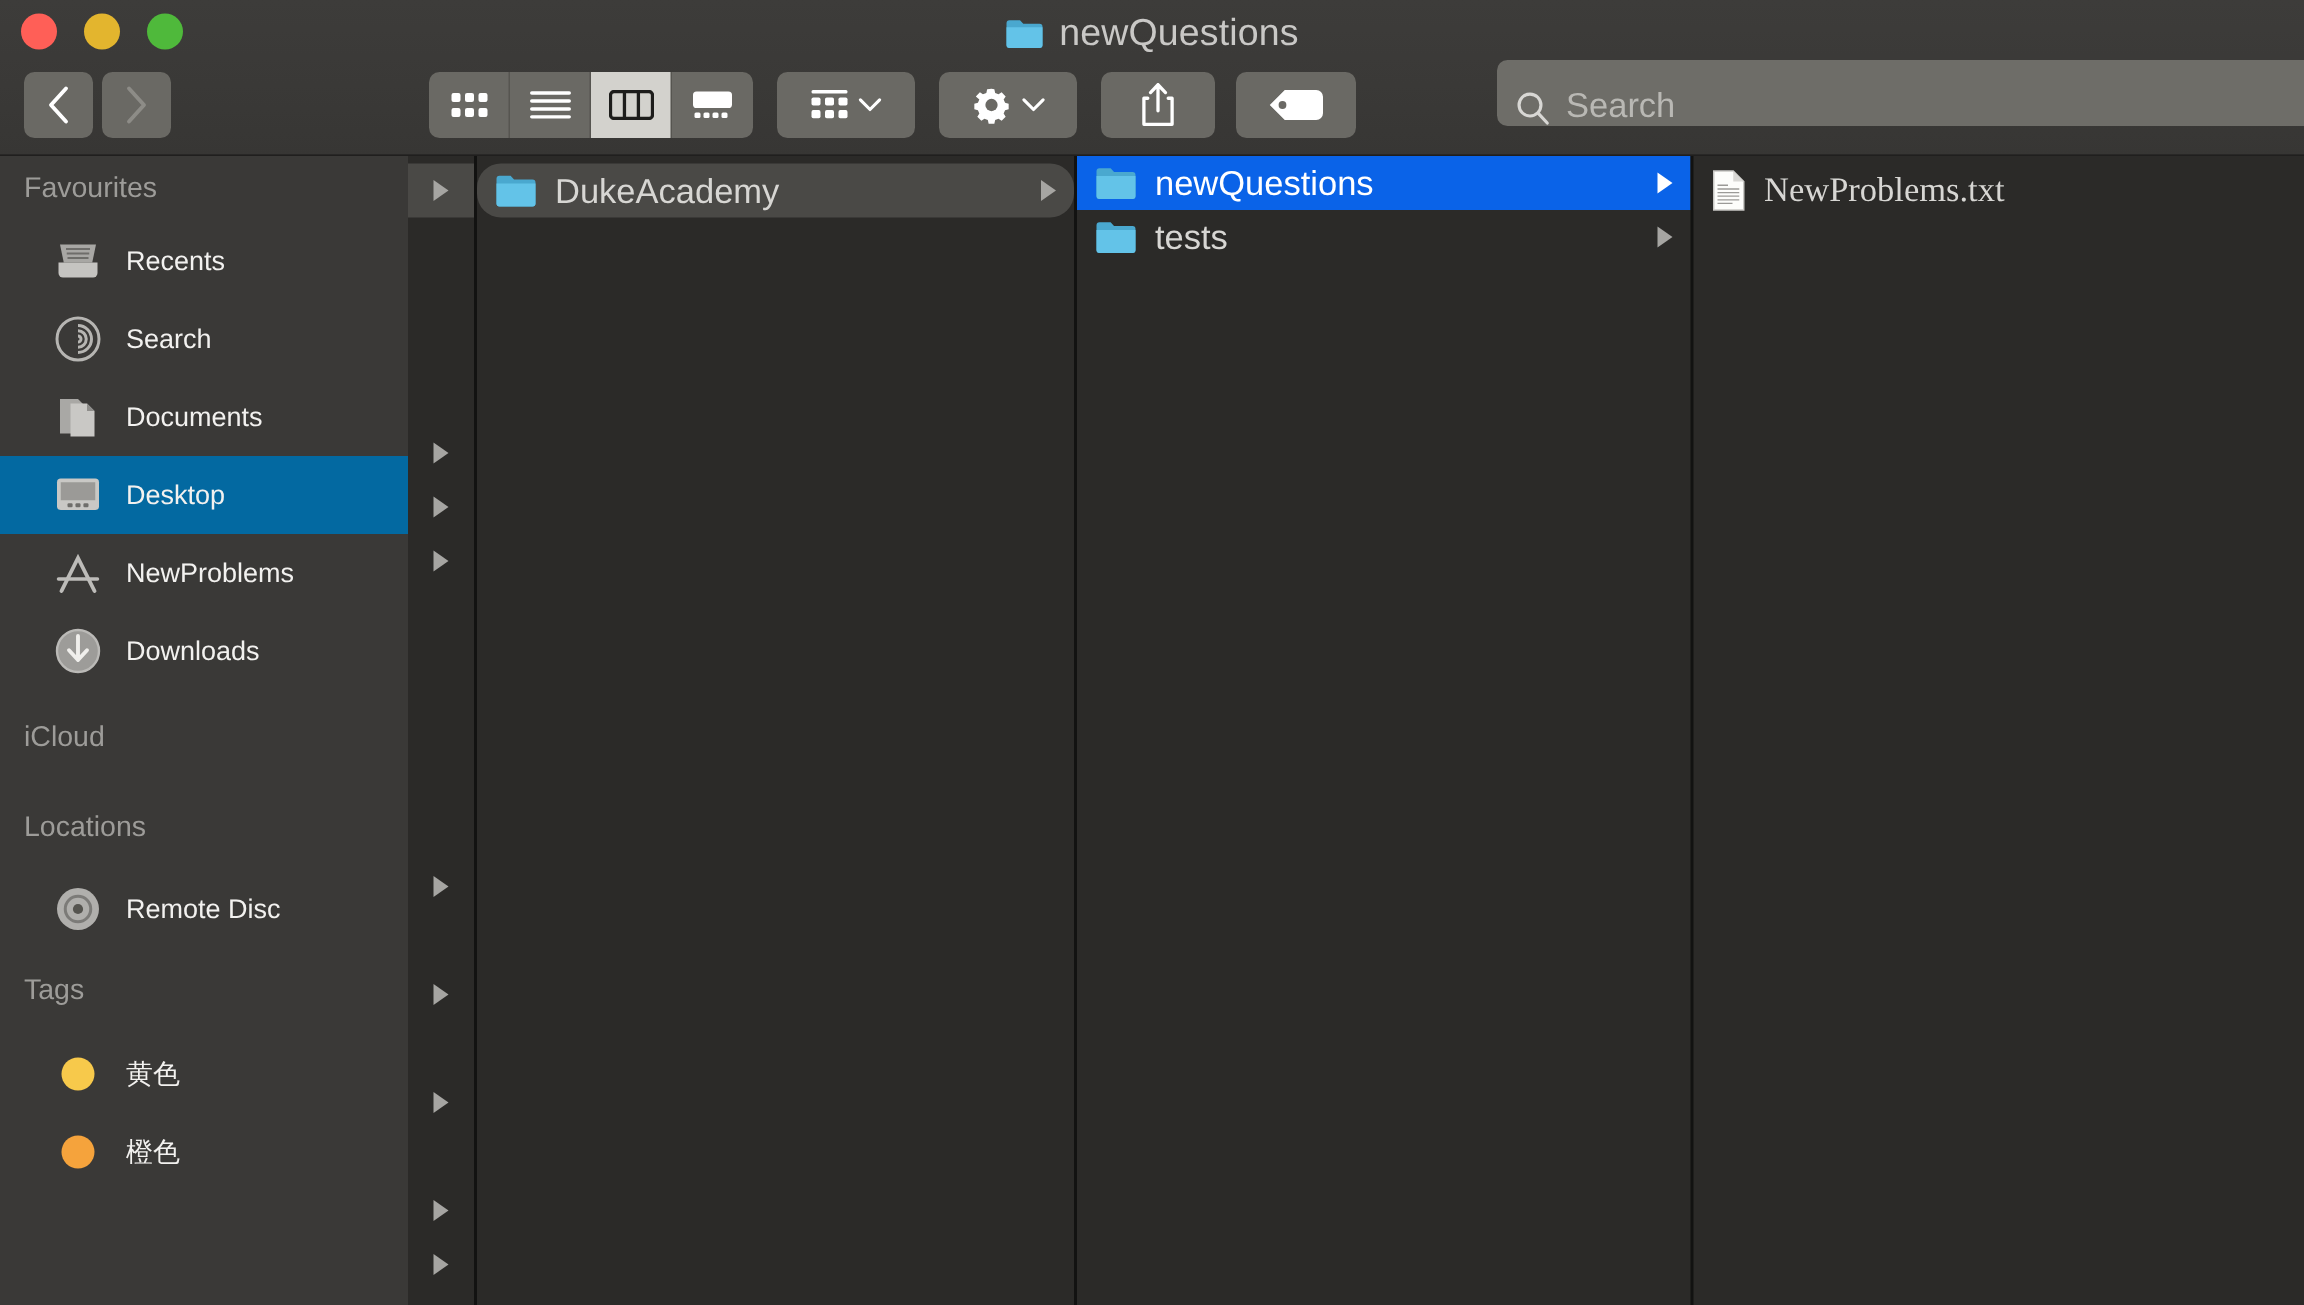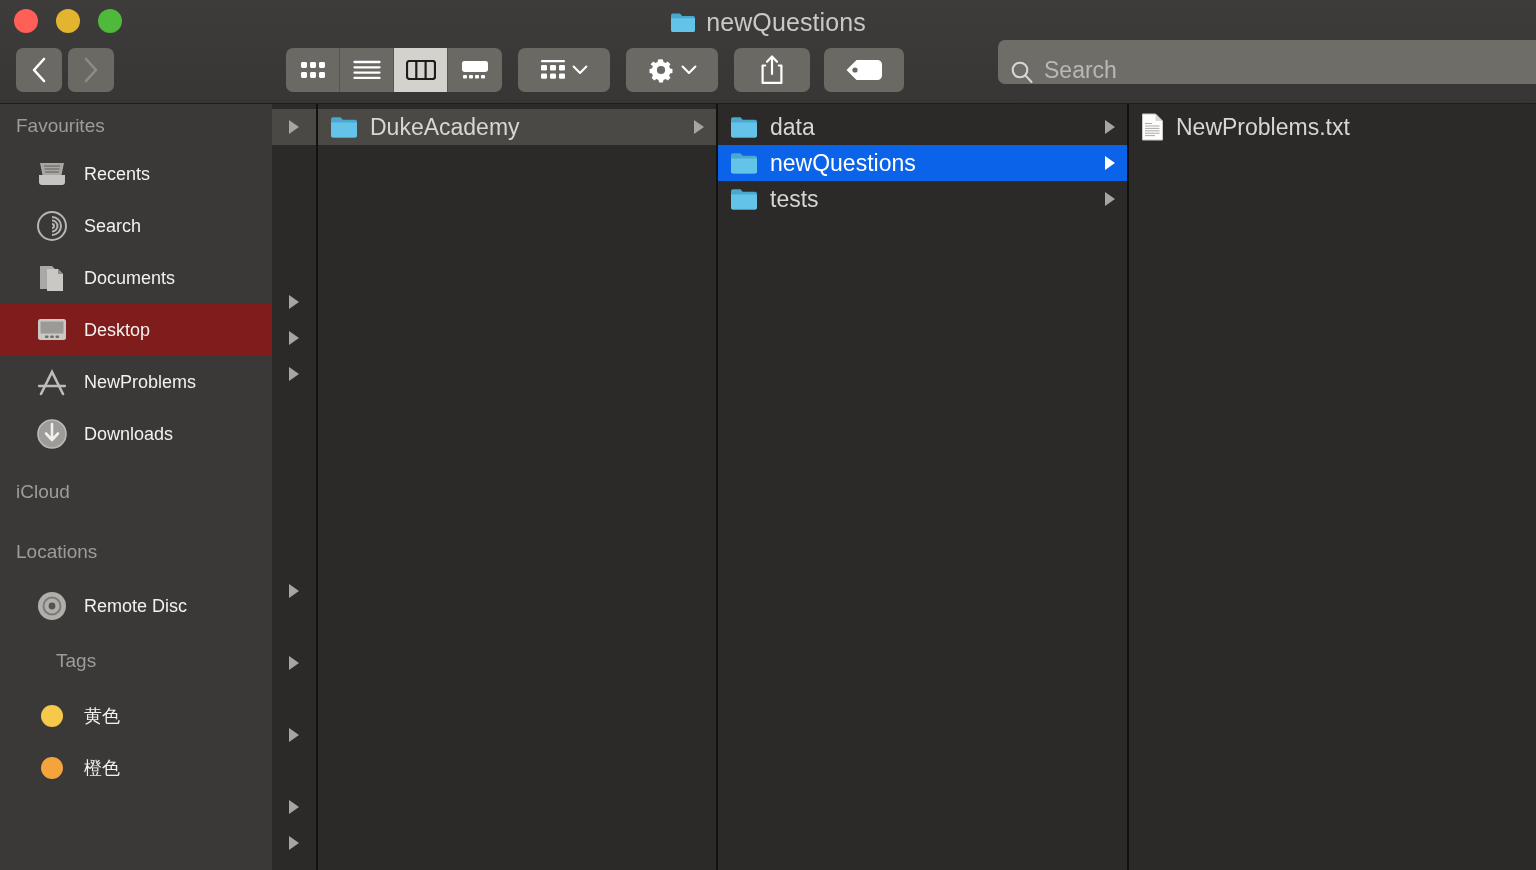--- a/index.html
+++ b/index.html
@@ -71,42 +71,42 @@
     background:#3a3937; overflow:hidden;
   }
   .sb-head {
     font-size:19px; color:#9d9c99; padding:0 0 0 16px;
     display:flex; align-items:center; height:100%;
   }
   .sb-head-row{ height:44px; }
   .sb-row {
     height:52px; display:flex; align-items:center; padding-left:34px; gap:14px;
   }
-  .sb-row.selected{ background:#7f1d1d; }
+  .sb-row.selected{ background:#0369a1; }
   .sb-row .lbl { font-size:18px; color:#f2f1ef; white-space:nowrap; }
   .sb-ico { width:36px; height:32px; flex:none; display:flex; align-items:center; justify-content:center; }
   .tagdot { width:22px; height:22px; border-radius:50%; }
 
   
   .browser { position:absolute; left:272px; top:104px; width:1264px; height:766px; background:#2b2a28; }
   .colsep { position:absolute; top:0; width:2px; height:766px; background:#121211; }
 
   .col-arrows { position:absolute; left:0; top:0; width:44px; height:766px; }
   .arrow-cell {
     position:absolute; left:0; width:44px; height:36px;
     display:flex; align-items:center; justify-content:center;
   }
   .arrow-cell.hl { background:#4a4946; }
 
   .col { position:absolute; top:0; height:766px; }
   .fcol-row {
     height:36px; display:flex; align-items:center; padding-left:12px; gap:12px;
     position:relative;
   }
-  .fcol-row.highlighted{ background:#4a4946; }
+  .fcol-row.highlighted{ background:#4a4946;border-radius:16px; }
   .fcol-row.selected{ background:#0a63e8; }
   .fcol-row .name { font-size:23px; color:#d7d6d3; white-space:nowrap; }
   .fcol-row.selected .name{ color:#ffffff; }
   .fcol-row .chev { position:absolute; right:10px; display:flex; align-items:center; }
   .ficon { width:28px; height:23px; flex:none; }
   .ficon.doc { width:23px; height:28px; }
 </style>
 </head>
 <body>
 
@@ -335,21 +335,21 @@
       <span class="sb-ico">
         <svg width="32" height="32" viewBox="0 0 32 32">
           <circle cx="16" cy="16" r="14" fill="#b0afac"></circle>
           <circle cx="16" cy="16" r="8.5" fill="none" stroke="#7c7b78" stroke-width="2"></circle>
           <circle cx="16" cy="16" r="3.4" fill="#55544f"></circle>
         </svg>
       </span>
       <span class="lbl">Remote Disc</span>
     </div>
 
-    <div class="sb-head-row" style="height:58px;padding-left:40px;">
+    <div class="sb-head-row" style="height:58px;">
       <div class="sb-head">Tags</div>
     </div>
 
     <div class="sb-row">
       <span class="sb-ico">
         <span class="tagdot" style="background:#f7c94b; display:block;"></span>
       </span>
       <span class="lbl">黄色</span>
     </div>
 
@@ -424,32 +424,20 @@
         <span class="chev">
           <svg width="14" height="16" viewBox="0 0 14 16">
               <path d="M2 1l10 7-10 7z" fill="#a6a5a2"></path>
             </svg>
         </span>
       </div>
     </div>
     <div class="colsep" style="left:444px;"></div>
 
     <div class="col" style="left:446px; width:409px;">
-      <div class="fcol-row" style="margin-top:5px;">
-        <svg class="ficon" viewBox="0 0 28 23">
-          <path d="M1 3.2a2 2 0 012-2h7.4l2.3 2.5H25a2 2 0 012 2V19.6a2 2 0 01-2 2H3a2 2 0 01-2-2z" fill="#4aa8cf"></path>
-          <path d="M1 6.4h26v13.2a2 2 0 01-2 2H3a2 2 0 01-2-2z" fill="#63c3e8"></path>
-        </svg>
-        <span class="name">data</span>
-        <span class="chev">
-          <svg width="14" height="16" viewBox="0 0 14 16">
-              <path d="M2 1l10 7-10 7z" fill="#a6a5a2"></path>
-            </svg>
-        </span>
-      </div>
 
       <div class="fcol-row selected">
         <svg class="ficon" viewBox="0 0 28 23">
           <path d="M1 3.2a2 2 0 012-2h7.4l2.3 2.5H25a2 2 0 012 2V19.6a2 2 0 01-2 2H3a2 2 0 01-2-2z" fill="#4aa8cf"></path>
           <path d="M1 6.4h26v13.2a2 2 0 01-2 2H3a2 2 0 01-2-2z" fill="#63c3e8"></path>
         </svg>
         <span class="name">newQuestions</span>
         <span class="chev">
           <svg width="14" height="16" viewBox="0 0 14 16">
               <path d="M2 1l10 7-10 7z" fill="#ffffff"></path>
@@ -465,21 +453,21 @@
         <span class="name">tests</span>
         <span class="chev">
           <svg width="14" height="16" viewBox="0 0 14 16">
               <path d="M2 1l10 7-10 7z" fill="#a6a5a2"></path>
             </svg>
         </span>
       </div>
     </div>
     <div class="colsep" style="left:855px;"></div>
 
-    <div class="col" style="left:857px; width:407px;">
+    <div class="col" style="left:857px; width:407px;font-family:Liberation Serif, serif;">
       <div class="fcol-row" style="margin-top:5px;">
         <svg class="ficon doc" viewBox="0 0 23 28">
           <path d="M1.5 1h13l7 7v19h-20z" fill="#fdfdfb" stroke="#c9c8c5" stroke-width="1"></path>
           <path d="M14.5 1l7 7h-7z" fill="#d9d8d5"></path>
           <g stroke="#9b9a97" stroke-width=".85">
             <line x1="4" y1="10.5" x2="11" y2="10.5"></line>
             <line x1="4" y1="13" x2="18.5" y2="13"></line>
             <line x1="4" y1="15.4" x2="18.5" y2="15.4"></line>
             <line x1="4" y1="17.8" x2="18.5" y2="17.8"></line>
             <line x1="4" y1="20.2" x2="18.5" y2="20.2"></line>

